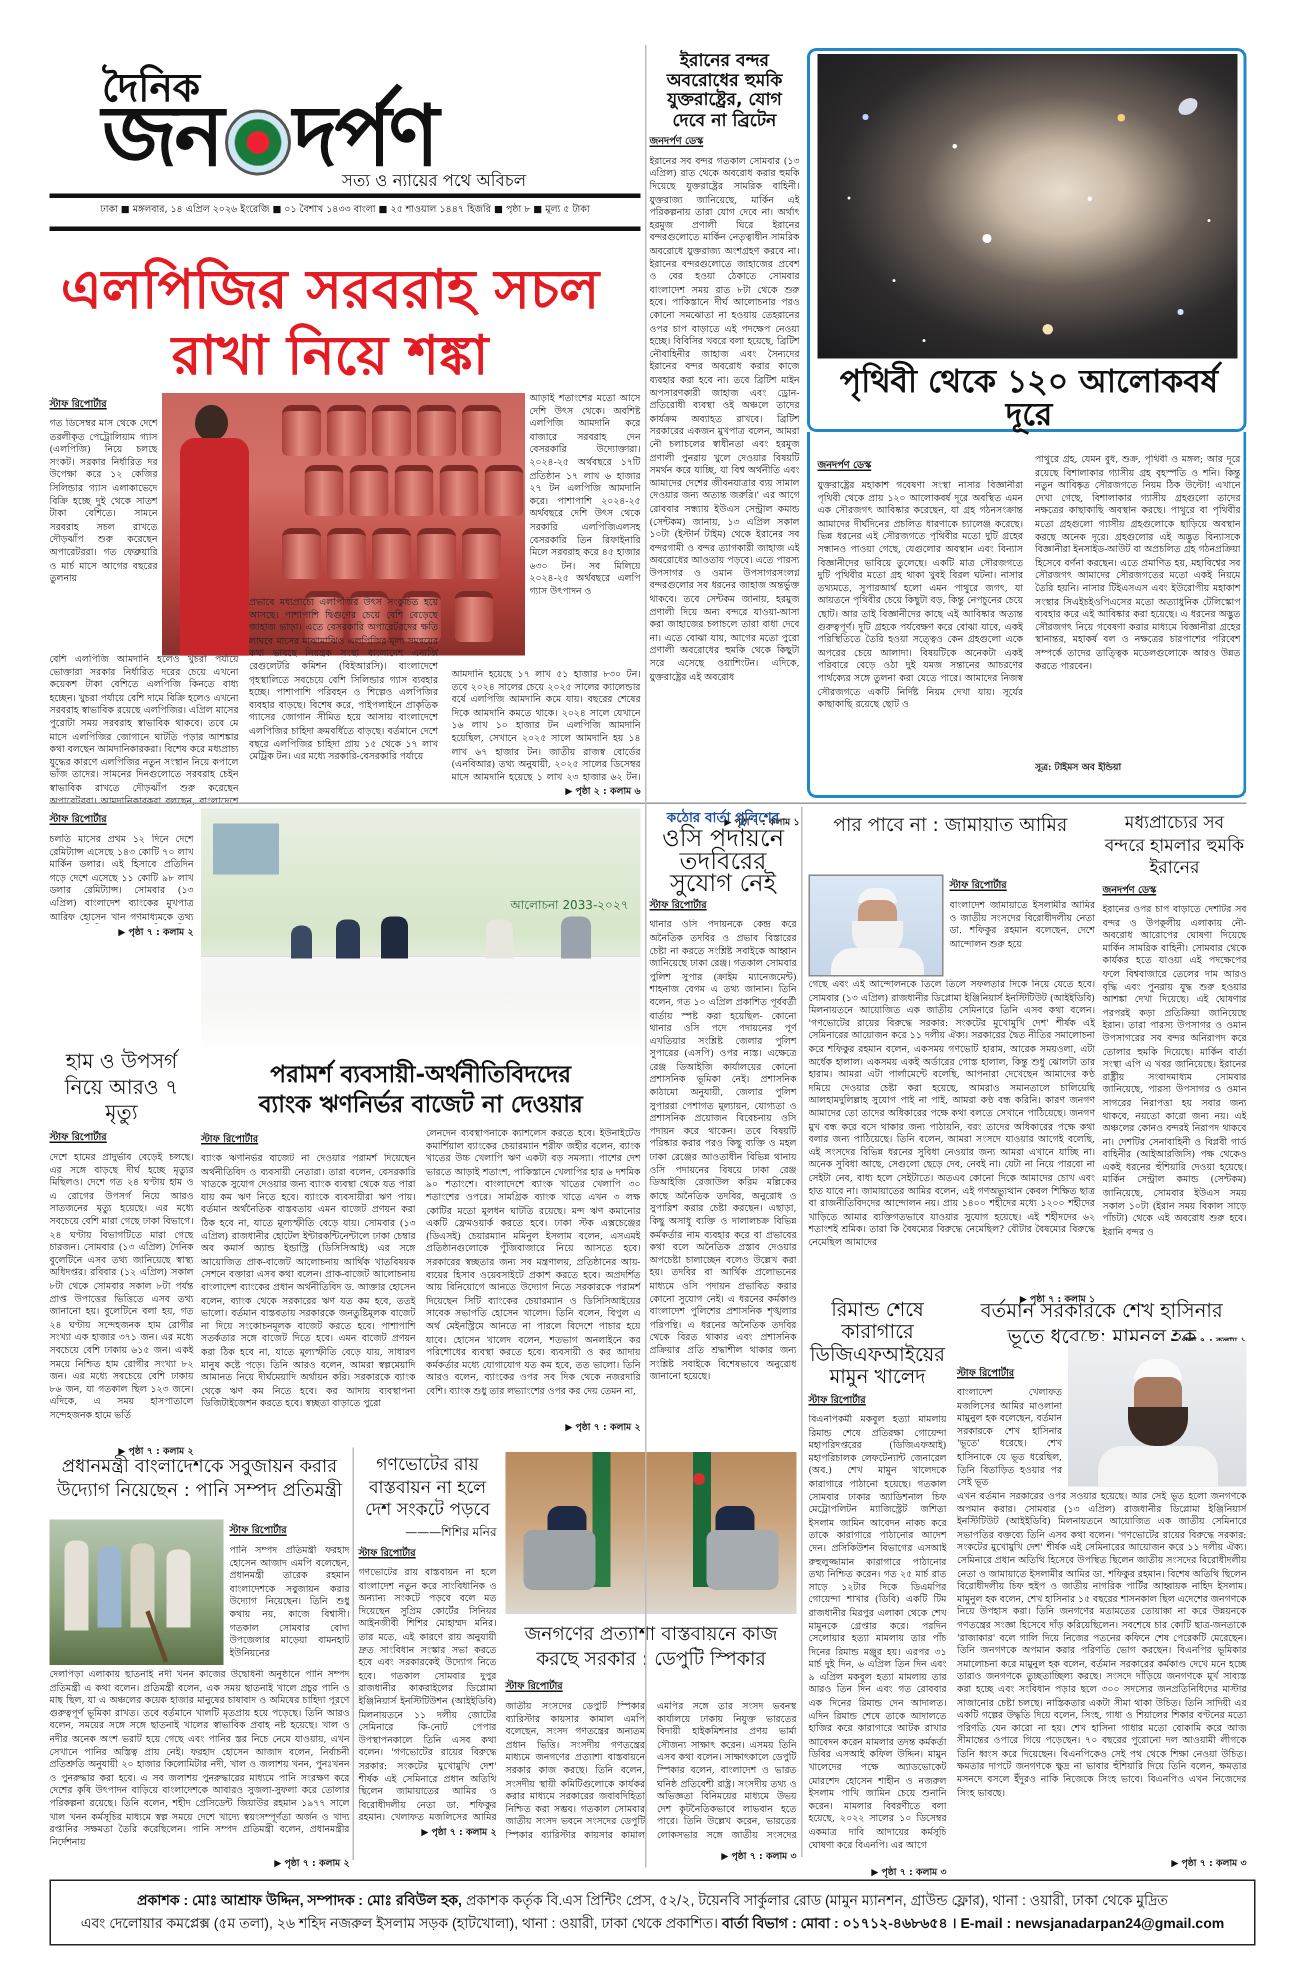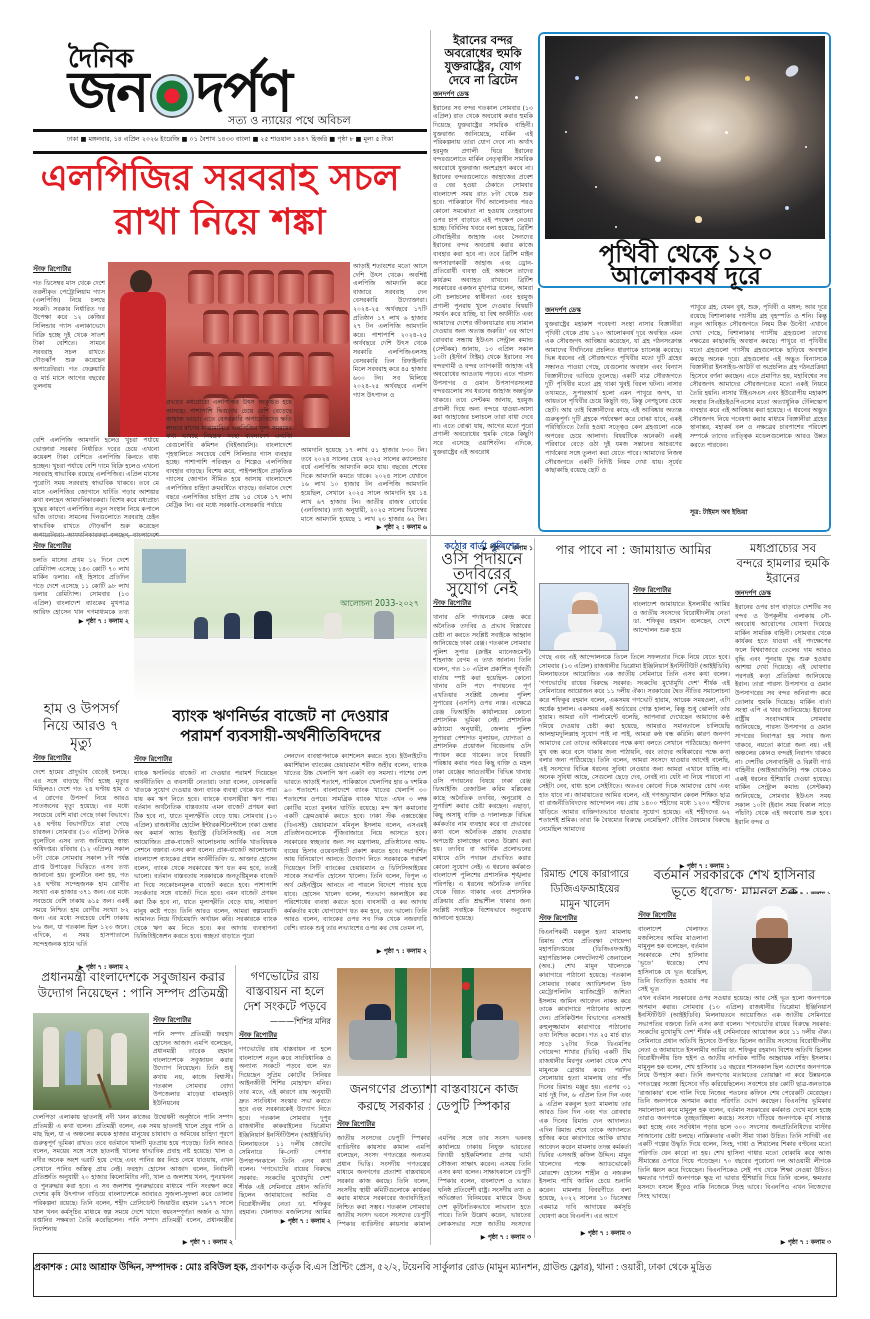--- a/index.html
+++ b/index.html
@@ -10,33 +10,33 @@
 .cont{font-size:6.2px;text-align:right;font-weight:bold;color:#111}
 .hl{font-family:"DejaVu Sans",sans-serif;text-align:center;color:#111;line-height:1.15}
 .photo{overflow:hidden}
 
 .logo-small{left:68px;top:38px;font-size:26px;font-weight:bold;font-family:"DejaVu Serif",serif}
 .logo-big{left:68px;top:62px;font-size:56px;font-weight:900;letter-spacing:-2px;font-family:"DejaVu Sans",sans-serif;line-height:60px}
 .globe{display:inline-block;width:44px;height:44px;border-radius:50%;background:radial-gradient(circle at 50% 50%,#e23 0 7px,#1a7a3a 8px 15px,#cfe7f3 16px 22px);border:2px solid #555;vertical-align:middle;margin:0 2px}
 .tagline{left:228px;top:112px;font-size:11px;font-family:"DejaVu Serif",serif}
 .rule{left:33px;width:394px;background:#111}
 .dateline{left:33px;top:134px;width:394px;font-size:6.3px;text-align:center;white-space:nowrap;overflow:hidden}
-.lead-hl{left:20px;top:156px;width:400px;font-size:36px;line-height:44px;color:#e31b23;font-weight:bold}
+.lead-hl{left:20px;top:172px;width:400px;font-size:36px;line-height:44px;color:#e31b23;font-weight:bold}
 .box-blue{left:538px;top:32px;width:293px;height:256px;border:2px solid #1e88c8;border-radius:6px}
 .space-img{left:545px;top:36px;width:280px;height:203px;background:radial-gradient(ellipse at 58% 45%,#e8ddd0 0,#c9b9a6 18%,#6b6058 40%,#2d2b2c 65%,#1a1a1c 100%)}
 .star{position:absolute;border-radius:50%;background:#fff}
-.space-hl{left:545px;top:243px;width:282px;font-size:24px;line-height:22px;font-weight:bold}
+.space-hl{left:545px;top:243px;width:282px;font-size:21px;line-height:22px;font-weight:bold}
 .lpg-img{left:108px;top:262px;width:242px;height:175px;background:linear-gradient(180deg,#c9665e 0,#d47067 35%,#b8443e 70%,#8a2f2b 100%)}
 .cyl{position:absolute;width:26px;height:34px;border-radius:6px 6px 4px 4px;background:linear-gradient(90deg,#a8403a,#e28a80 45%,#b0463f);border-top:4px solid #7d2b27}
 .budget-img{left:134px;top:539px;width:293px;height:165px;background:linear-gradient(180deg,#e9efe3 0,#d6e6c9 50%,#f4f4f2 72%,#fff 100%)}
 .sheikh1-img{left:539px;top:583px;width:90px;height:68px;background:linear-gradient(180deg,#dbe7f4,#c6d6e8)}
 .sheikh2-img{left:712px;top:894px;width:119px;height:97px;background:linear-gradient(180deg,#eef0f2,#d9dde2)}
 .farm-img{left:33px;top:1013px;width:116px;height:97px;background:linear-gradient(180deg,#b7c7b2 0,#8fa67f 55%,#5c7146 100%)}
 .meet-img{left:337px;top:968px;width:194px;height:108px;background:linear-gradient(180deg,#b98b5e 0,#caa27a 40%,#ddd8cf 100%)}
-.footer{left:33px;top:1253px;width:804px;height:44px;border:1.5px solid #222;font-size:9.4px;line-height:14.5px;padding-top:6px;font-family:Liberation Serif, serif}
+.footer{left:33px;top:1253px;width:804px;height:44px;border:1.5px solid #222;font-size:9.4px;line-height:14.5px;text-align:center;padding-top:6px;font-family:Liberation Sans, sans-serif}
 .footer b{font-weight:bold}
 .divv{background:#bbb;width:1px}
 </style>
 </head>
 <body>
 
 <div class="abs logo-small">দৈনিক</div>
 <div class="abs logo-big"><span>জন</span><span class="globe"></span><span>দর্পণ</span></div>
 <div class="abs tagline">সত্য ও ন্যায়ের পথে অবিচল</div>
 <div class="abs rule" style="top:129px;height:3px"></div>
@@ -138,22 +138,22 @@
   <div style="position:absolute;left:165px;top:58px;width:120px;font-size:8px;color:#2b6b34;text-align:right">আলোচনা 2033-২০২৭</div>
   <div style="position:absolute;left:0;top:98px;width:293px;height:24px;background:#f7f7f7;border-top:1px solid #ddd"></div>
   <div style="position:absolute;left:60px;top:78px;width:14px;height:22px;background:#3a4a63;border-radius:6px 6px 0 0"></div>
   <div style="position:absolute;left:90px;top:74px;width:16px;height:26px;background:#2e3b56;border-radius:6px 6px 0 0"></div>
   <div style="position:absolute;left:120px;top:72px;width:18px;height:28px;background:#1f2a3e;border-radius:6px 6px 0 0"></div>
   <div style="position:absolute;left:190px;top:74px;width:18px;height:26px;background:#e8e6de;border-radius:6px 6px 0 0"></div>
   <div style="position:absolute;left:240px;top:72px;width:20px;height:28px;background:#9aa2ac;border-radius:6px 6px 0 0"></div>
   <div style="position:absolute;left:8px;top:10px;width:44px;height:34px;background:#9ab6c2"></div>
 </div>
 <div class="abs hl" style="left:134px;top:706px;width:293px;font-size:15.5px;line-height:20px;font-weight:bold">
+  <div>পরামর্শ ব্যবসায়ী-অর্থনীতিবিদদের</div>
   <div>ব্যাংক ঋণনির্ভর বাজেট না দেওয়ার</div>
-  <div>পরামর্শ ব্যবসায়ী-অর্থনীতিবিদদের</div>
 </div>
 <div class="abs" style="left:134px;top:752px;width:143px">
   <div class="byline">স্টাফ রিপোর্টার</div>
   <div class="txt" style="height:183px">ব্যাংক ঋণনির্ভর বাজেট না দেওয়ার পরামর্শ দিয়েছেন অর্থনীতিবিদ ও ব্যবসায়ী নেতারা। তারা বলেন, বেসরকারি খাতকে সুযোগ দেওয়ার জন্য ব্যাংক ব্যবস্থা থেকে যত পারা যায় কম ঋণ নিতে হবে। ব্যাংকে ব্যবসায়ীরা ঋণ পায়। বর্তমান অর্থনৈতিক বাস্তবতায় এমন বাজেট প্রণয়ন করা ঠিক হবে না, যাতে মূল্যস্ফীতি বেড়ে যায়। সোমবার (১৩ এপ্রিল) রাজধানীর হোটেল ইন্টারকন্টিনেন্টালে ঢাকা চেম্বার অব কমার্স অ্যান্ড ইন্ডাস্ট্রি (ডিসিসিআই) এর সঙ্গে আয়োজিত প্রাক-বাজেট আলোচনায় আর্থিক খাতবিষয়ক সেশনে বক্তারা এসব কথা বলেন। প্রাক-বাজেট আলোচনায় বাংলাদেশ ব্যাংকের প্রধান অর্থনীতিবিদ ড. আক্তার হোসেন বলেন, ব্যাংক থেকে সরকারের ঋণ যত কম হবে, ততই ভালো। বর্তমান বাস্তবতায় সরকারকে জনতুষ্টিমূলক বাজেট না দিয়ে সংকোচনমূলক বাজেট করতে হবে। পাশাপাশি সতর্কতার সঙ্গে বাজেট দিতে হবে। এমন বাজেট প্রণয়ন করা ঠিক হবে না, যাতে মূল্যস্ফীতি বেড়ে যায়, সাধারণ মানুষ কষ্টে পড়ে। তিনি আরও বলেন, আমরা স্বল্পমেয়াদি আমানত নিয়ে দীর্ঘমেয়াদি অর্থায়ন করি। সরকারকে ব্যাংক থেকে ঋণ কম নিতে হবে। কর আদায় ব্যবস্থাপনা ডিজিটাইজেশন করতে হবে। স্বচ্ছতা বাড়াতে পুরো</div>
 </div>
 <div class="abs" style="left:284px;top:752px;width:143px">
   <div class="txt" style="height:194px">লেনদেন ব্যবস্থাপনাকে ক্যাশলেস করতে হবে। ইউনাইটেড কমার্শিয়াল ব্যাংকের চেয়ারম্যান শরীফ জহীর বলেন, ব্যাংক খাতের উচ্চ খেলাপি ঋণ একটা বড় সমস্যা। পাশের দেশ ভারতে আড়াই শতাংশ, পাকিস্তানে খেলাপির হার ৬ দশমিক ৯০ শতাংশে। বাংলাদেশে ব্যাংক খাতের খেলাপি ৩০ শতাংশের ওপরে। সামগ্রিক ব্যাংক খাতে এখন ৩ লক্ষ কোটির মতো মূলধন ঘাটতি রয়েছে। মন্দ ঋণ কমানোর একটি ফ্রেমওয়ার্ক করতে হবে। ঢাকা স্টক এক্সচেঞ্জের (ডিএসই) চেয়ারম্যান মমিনুল ইসলাম বলেন, এসএমই প্রতিষ্ঠানগুলোকে পুঁজিবাজারে নিয়ে আসতে হবে। সরকারের স্বচ্ছতার জন্য সব মন্ত্রণালয়, প্রতিষ্ঠানের আয়-ব্যয়ের হিসাব ওয়েবসাইটে প্রকাশ করতে হবে। অপ্রদর্শিত আয় বিনিয়োগে আনতে উদ্যোগ নিতে সরকারকে পরামর্শ দিয়েছেন সিটি ব্যাংকের চেয়ারম্যান ও ডিসিসিআইয়ের সাবেক সভাপতি হোসেন খালেদ। তিনি বলেন, বিপুল এ অর্থ মেইনস্ট্রিমে আনতে না পারলে বিদেশে পাচার হয়ে যাবে। হোসেন খালেদ বলেন, শতভাগ অনলাইনে কর পরিশোধের ব্যবস্থা করতে হবে। ব্যবসায়ী ও কর আদায় কর্মকর্তার মধ্যে যোগাযোগ যত কম হবে, তত ভালো। তিনি আরও বলেন, ব্যাংকের ওপর সব দিক থেকে নজরদারি বেশি। ব্যাংক শুধু তার লভ্যাংশের ওপর কর দেয় তেমন না,</div>
   <div class="cont">▶ পৃষ্ঠা ৭ : কলাম ২</div>
 </div>
 
@@ -183,21 +183,21 @@
 </div>
 
 <div class="abs" style="left:735px;top:541px;width:96px">
   <div class="hl" style="font-size:11.5px;line-height:15px">মধ্যপ্রাচ্যের সব বন্দরে হামলার হুমকি ইরানের</div>
   <div class="byline">জনদর্পণ ডেস্ক</div>
   <div class="txt" style="height:286px">ইরানের ওপর চাপ বাড়াতে দেশটির সব বন্দর ও উপকূলীয় এলাকায় নৌ-অবরোধ আরোপের ঘোষণা দিয়েছে মার্কিন সামরিক বাহিনী। সোমবার থেকে কার্যকর হতে যাওয়া এই পদক্ষেপের ফলে বিশ্ববাজারে তেলের দাম আরও বৃদ্ধি এবং পুনরায় যুদ্ধ শুরু হওয়ার আশঙ্কা দেখা দিয়েছে। এই ঘোষণার পরপরই কড়া প্রতিক্রিয়া জানিয়েছে ইরান। তারা পারস্য উপসাগর ও ওমান উপসাগরের সব বন্দর অনিরাপদ করে তোলার হুমকি দিয়েছে। মার্কিন বার্তা সংস্থা এপি এ খবর জানিয়েছে। ইরানের রাষ্ট্রীয় সংবাদমাধ্যম সোমবার জানিয়েছে, পারস্য উপসাগর ও ওমান সাগরের নিরাপত্তা হয় সবার জন্য থাকবে, নয়তো কারো জন্য নয়। এই অঞ্চলের কোনও বন্দরই নিরাপদ থাকবে না। দেশটির সেনাবাহিনী ও বিপ্লবী গার্ড বাহিনীর (আইআরজিসি) পক্ষ থেকেও একই ধরনের হুঁশিয়ারি দেওয়া হয়েছে। মার্কিন সেন্ট্রাল কমান্ড (সেন্টকম) জানিয়েছে, সোমবার ইউএস সময় সকাল ১০টা (ইরান সময় বিকাল সাড়ে পাঁচটা) থেকে এই অবরোধ শুরু হবে। ইরানি বন্দর ও</div>
   <div class="cont">▶ পৃষ্ঠা ৭ : কলাম ১</div>
 </div>
 
 <div class="abs" style="left:539px;top:866px;width:92px">
-  <div class="hl" style="font-size:10px;line-height:15px">রিমান্ড শেষে কারাগারে ডিজিএফআইয়ের মামুন খালেদ</div>
+  <div class="hl" style="font-size:13px;line-height:15px">রিমান্ড শেষে কারাগারে ডিজিএফআইয়ের মামুন খালেদ</div>
   <div class="byline">স্টাফ রিপোর্টার</div>
   <div class="txt" style="height:300px">বিএনপিকর্মী মকবুল হত্যা মামলায় রিমান্ড শেষে প্রতিরক্ষা গোয়েন্দা মহাপরিদপ্তরের (ডিজিএফআই) মহাপরিচালক লেফটেন্যান্ট জেনারেল (অব.) শেখ মামুন খালেদকে কারাগারে পাঠানো হয়েছে। গতকাল সোমবার ঢাকার অ্যাডিশনাল চিফ মেট্রোপলিটন ম্যাজিস্ট্রেট জশিতা ইসলাম জামিন আবেদন নাকচ করে তাকে কারাগারে পাঠানোর আদেশ দেন। প্রসিকিউশন বিভাগের এসআই রুহুলুজ্জামান কারাগারে পাঠানোর তথ্য নিশ্চিত করেন। গত ২৫ মার্চ রাত সাড়ে ১২টার দিকে ডিএমপির গোয়েন্দা শাখার (ডিবি) একটি টিম রাজধানীর মিরপুর এলাকা থেকে শেখ মামুনকে গ্রেপ্তার করে। পরদিন সেলোয়ার হত্যা মামলায় তার পাঁচ দিনের রিমান্ড মঞ্জুর হয়। এরপর ৩১ মার্চ দুই দিন, ৬ এপ্রিল তিন দিন এবং ৯ এপ্রিল মকবুল হত্যা মামলায় তার আরও তিন দিন এবং গত রোববার এক দিনের রিমান্ড দেন আদালত। এদিন রিমান্ড শেষে তাকে আদালতে হাজির করে কারাগারে আটক রাখার আবেদন করেন মামলার তদন্ত কর্মকর্তা ডিবির এসআই কফিল উদ্দিন। মামুন খালেদের পক্ষে অ্যাডভোকেট মোরশেদ হোসেন শাহীন ও নজরুল ইসলাম পাখি জামিন চেয়ে শুনানি করেন। মামলার বিবরণীতে বলা হয়েছে, ২০২২ সালের ১০ ডিসেম্বর একমাত্র দাবি আদায়ের কর্মসূচি ঘোষণা করে বিএনপি। এর আগে</div>
   <div class="cont">▶ পৃষ্ঠা ৭ : কলাম ৩</div>
 </div>
 
 <div class="abs hl" style="left:638px;top:866px;width:193px;font-size:13px;line-height:17px">
   <div>বর্তমান সরকারকে শেখ হাসিনার</div>
   <div>ভূতে ধরেছে: মামুনুল হক</div>
 </div>
 <div class="abs" style="left:638px;top:908px;width:70px">
@@ -261,13 +261,14 @@
   <div class="txt" style="height:98px;column-count:2;column-gap:8px">জাতীয় সংসদের ডেপুটি স্পিকার ব্যারিস্টার কায়সার কামাল এমপি বলেছেন, সংসদ গণতন্ত্রের অন্যতম প্রধান ভিত্তি। সংসদীয় গণতন্ত্রের মাধ্যমে জনগণের প্রত্যাশা বাস্তবায়নে সরকার কাজ করছে। তিনি বলেন, সংসদীয় স্থায়ী কমিটিগুলোকে কার্যকর করার মাধ্যমে সরকারের জবাবদিহিতা নিশ্চিত করা সম্ভব। গতকাল সোমবার জাতীয় সংসদ ভবনে সংসদের ডেপুটি স্পিকার ব্যারিস্টার কায়সার কামাল এমপির সঙ্গে তার সংসদ ভবনস্থ কার্যালয়ে ঢাকায় নিযুক্ত ভারতের বিদায়ী হাইকমিশনার প্রণয় ভার্মা সৌজন্য সাক্ষাৎ করেন। এসময় তিনি এসব কথা বলেন। সাক্ষাৎকালে ডেপুটি স্পিকার বলেন, বাংলাদেশ ও ভারত ঘনিষ্ঠ প্রতিবেশী রাষ্ট্র। সংসদীয় তথ্য ও অভিজ্ঞতা বিনিময়ের মাধ্যমে উভয় দেশ কূটনৈতিকভাবে লাভবান হতে পারে। তিনি উল্লেখ করেন, ভারতের লোকসভার সঙ্গে জাতীয় সংসদের প্রশিক্ষণ ও অভিজ্ঞতা বিনিময় কার্যক্রম জোরদার করা গেলে</div>
   <div class="cont">▶ পৃষ্ঠা ৭ : কলাম ৩</div>
 </div>
 
 <div class="abs divv" style="left:430px;top:30px;height:1215px"></div>
 <div class="abs divv" style="left:534px;top:538px;height:700px"></div>
 <div class="abs divv" style="left:235px;top:965px;height:275px"></div>
 
 <div class="abs footer">
   <div><b>প্রকাশক : মোঃ আশ্রাফ উদ্দিন, সম্পাদক : মোঃ রবিউল হক,</b><span> প্রকাশক কর্তৃক বি.এস প্রিন্টিং প্রেস, ৫২/২, টয়েনবি সার্কুলার রোড (মামুন ম্যানশন, গ্রাউন্ড ফ্লোর), থানা : ওয়ারী, ঢাকা থেকে মুদ্রিত</span></div>
+  <div><span>এবং দেলোয়ার কমপ্লেক্স (৫ম তলা), ২৬ শহিদ নজরুল ইসলাম সড়ক (হাটখোলা), থানা : ওয়ারী, ঢাকা থেকে প্রকাশিত।</span><b> বার্তা বিভাগ : মোবা : ০১৭১২-৪৬৮৬৫৪ ।</b><b> E-mail : newsjanadarpan24@gmail.com</b></div>
 </div>
 
 </body></html>

